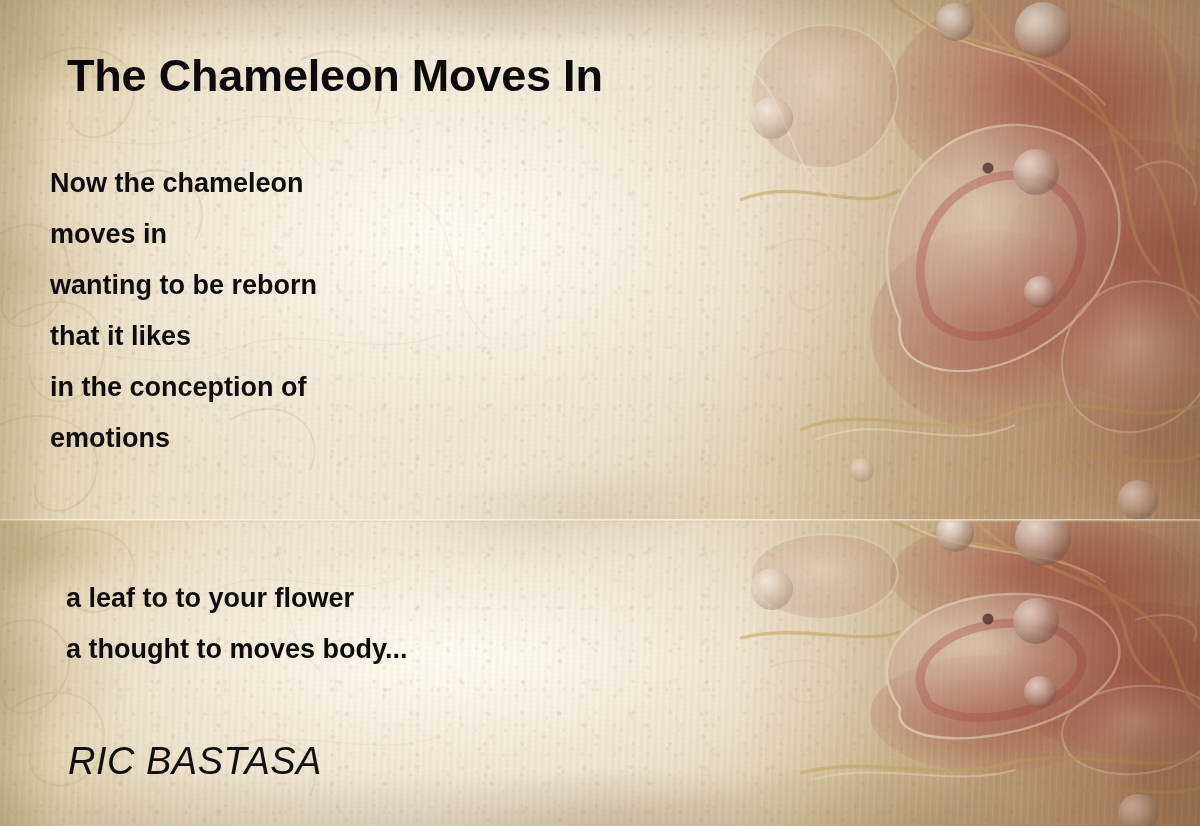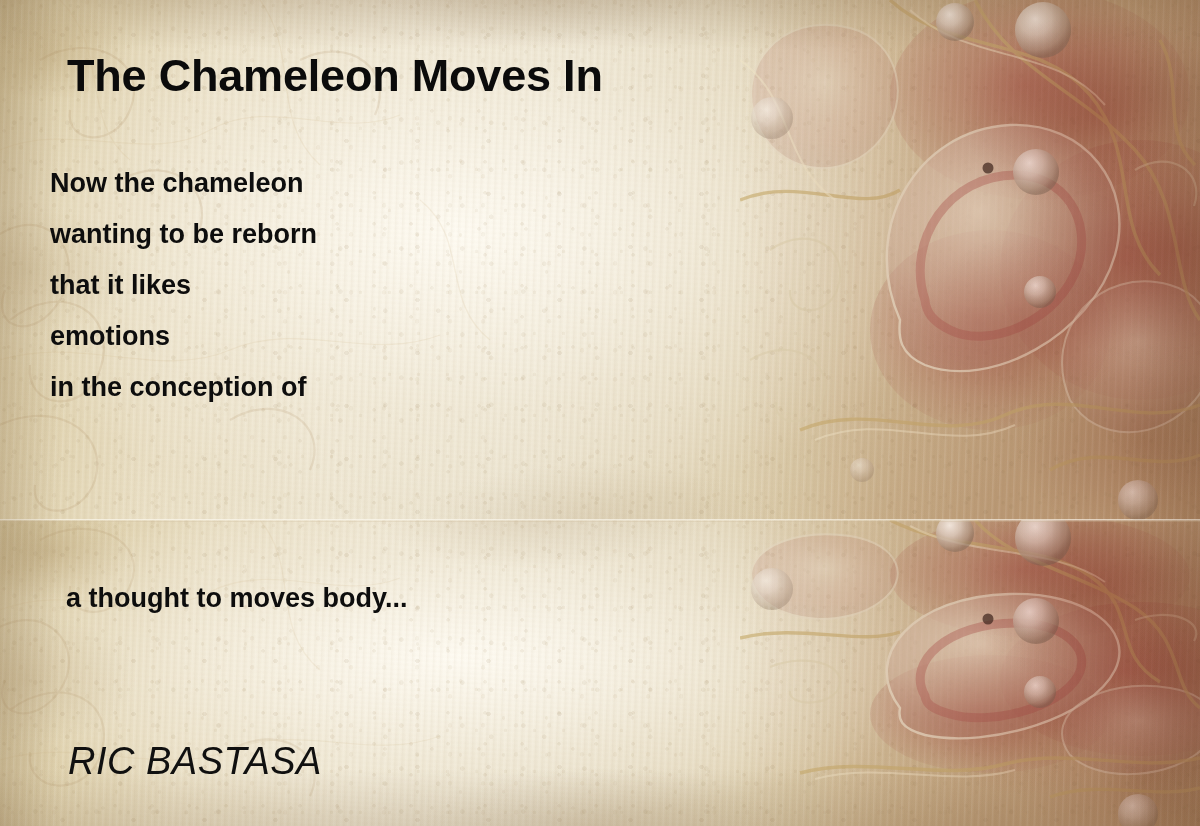--- a/index.html
+++ b/index.html
@@ -407,26 +407,28 @@
 
   <div class="seam"></div>
   <div class="vignette"></div>
 
   <div class="content">
 
     <div class="poem-title">The Chameleon Moves In</div>
 
     <div class="stanza-one">
       <div class="poem-line">Now the chameleon</div>
+      <div class="poem-line">moves in</div>
       <div class="poem-line">wanting to be reborn</div>
       <div class="poem-line">that it likes</div>
+      <div class="poem-line">in the conception of</div>
       <div class="poem-line">emotions</div>
-      <div class="poem-line">in the conception of</div>
     </div>
 
     <div class="stanza-two">
+      <div class="poem-line">a leaf to to your flower</div>
       <div class="poem-line">a thought to moves body...</div>
     </div>
 
     <div class="byline">RIC BASTASA</div>
 
   </div>
 </div>
 
 </body></html>

